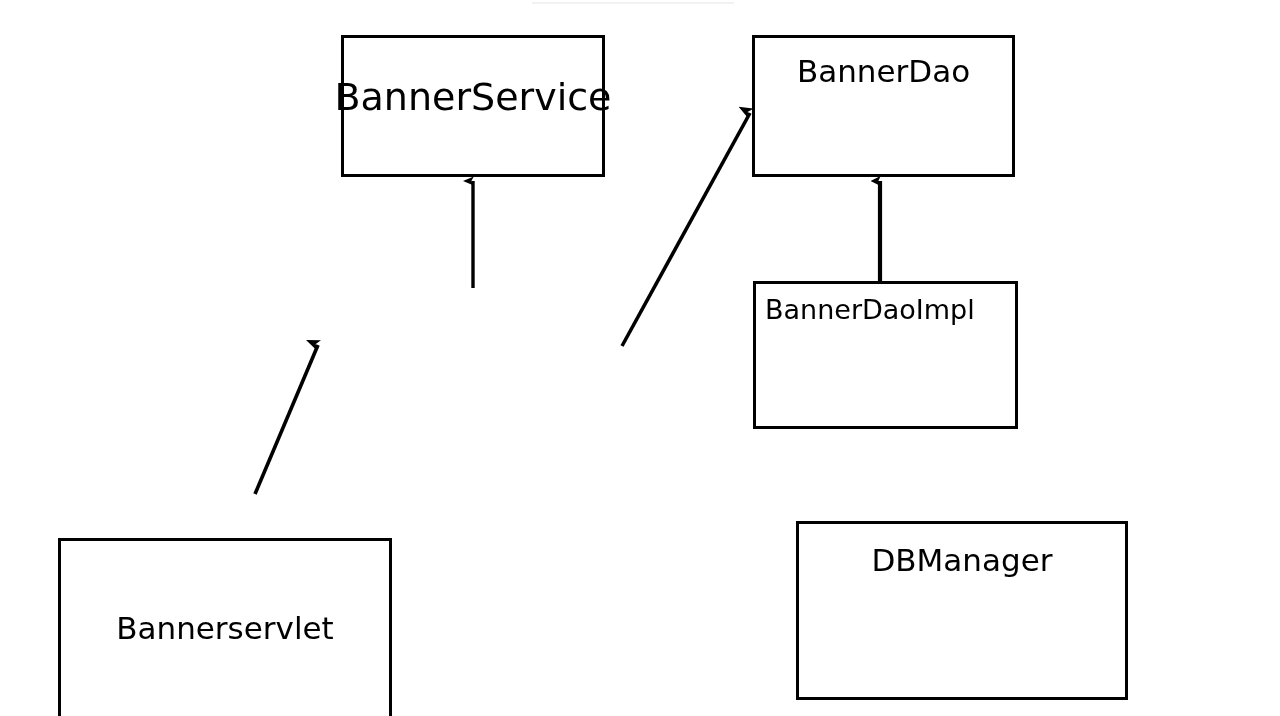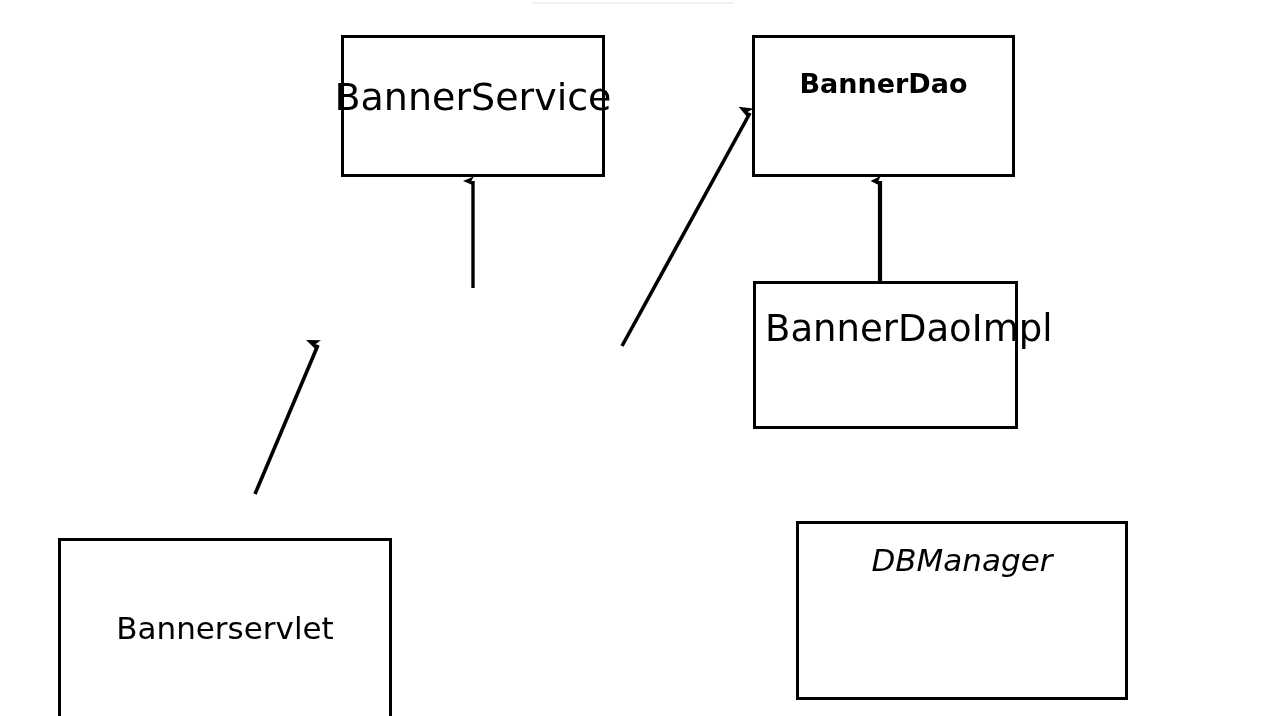--- a/index.html
+++ b/index.html
@@ -45,58 +45,56 @@
   }
   #node-banner-service .node-label {
     font-size: 38px;
     padding-top: 40px;
   }
   #node-banner-dao {
     left: 752px; top: 35px; width: 263px; height: 142px;
     align-items: flex-start;
   }
   #node-banner-dao .node-label {
-    font-size: 27px;
-    padding-top: 32px;
-    font-weight: bold;
+    font-size: 31px;
+    padding-top: 18px;
   }
   #node-banner-service-impl {
     left: 324px; top: 287px; width: 296px; height: 133px;
     align-items: center;
   }
   #node-banner-service-impl .node-label {
     font-size: 31px;
     letter-spacing: -0.2px;
   }
   #node-banner-dao-impl {
     left: 753px; top: 281px; width: 265px; height: 148px;
     align-items: flex-start;
     justify-content: flex-start;
   }
   #node-banner-dao-impl .node-label {
-    font-size: 37px;
-    padding-top: 26px;
+    font-size: 27px;
+    padding-top: 12px;
     padding-left: 9px;
   }
   #node-bannerservlet {
     left: 58px; top: 493px; width: 334px; height: 181px;
     align-items: center;
     margin-top: 45px;
   }
   #node-bannerservlet .node-label {
     font-size: 31px;
   }
   #node-dbmanager {
     left: 796px; top: 521px; width: 332px; height: 179px;
     align-items: flex-start;
   }
   #node-dbmanager .node-label {
     font-size: 31px;
     padding-top: 21px;
-    font-style: italic;
   }
   .faint-mark {
     position: absolute;
     left: 532px;
     top: 2px;
     width: 202px;
     height: 2px;
     background: #f2f2f2;
   }
 </style>

